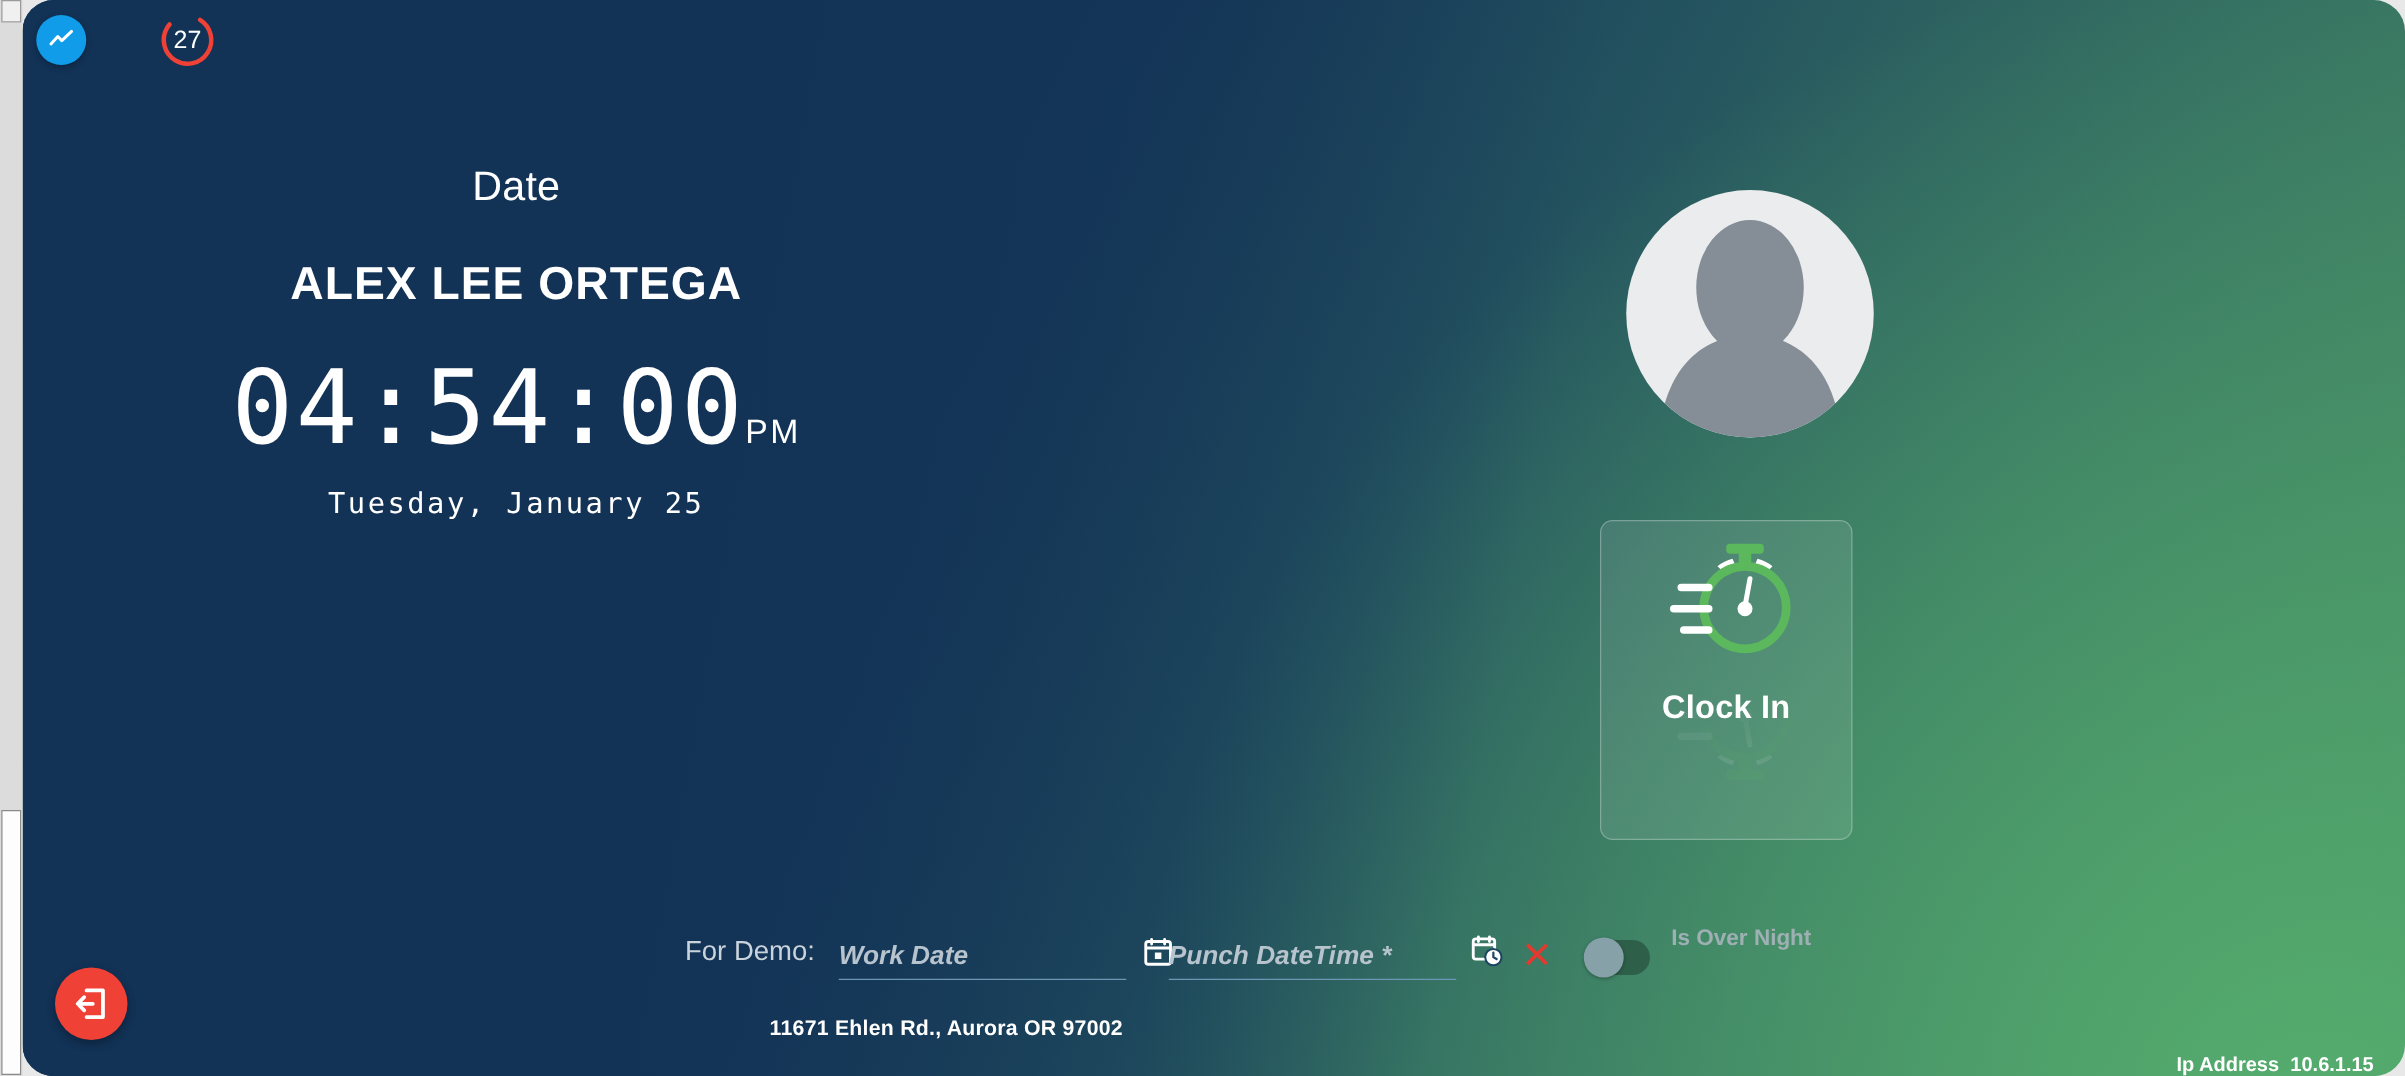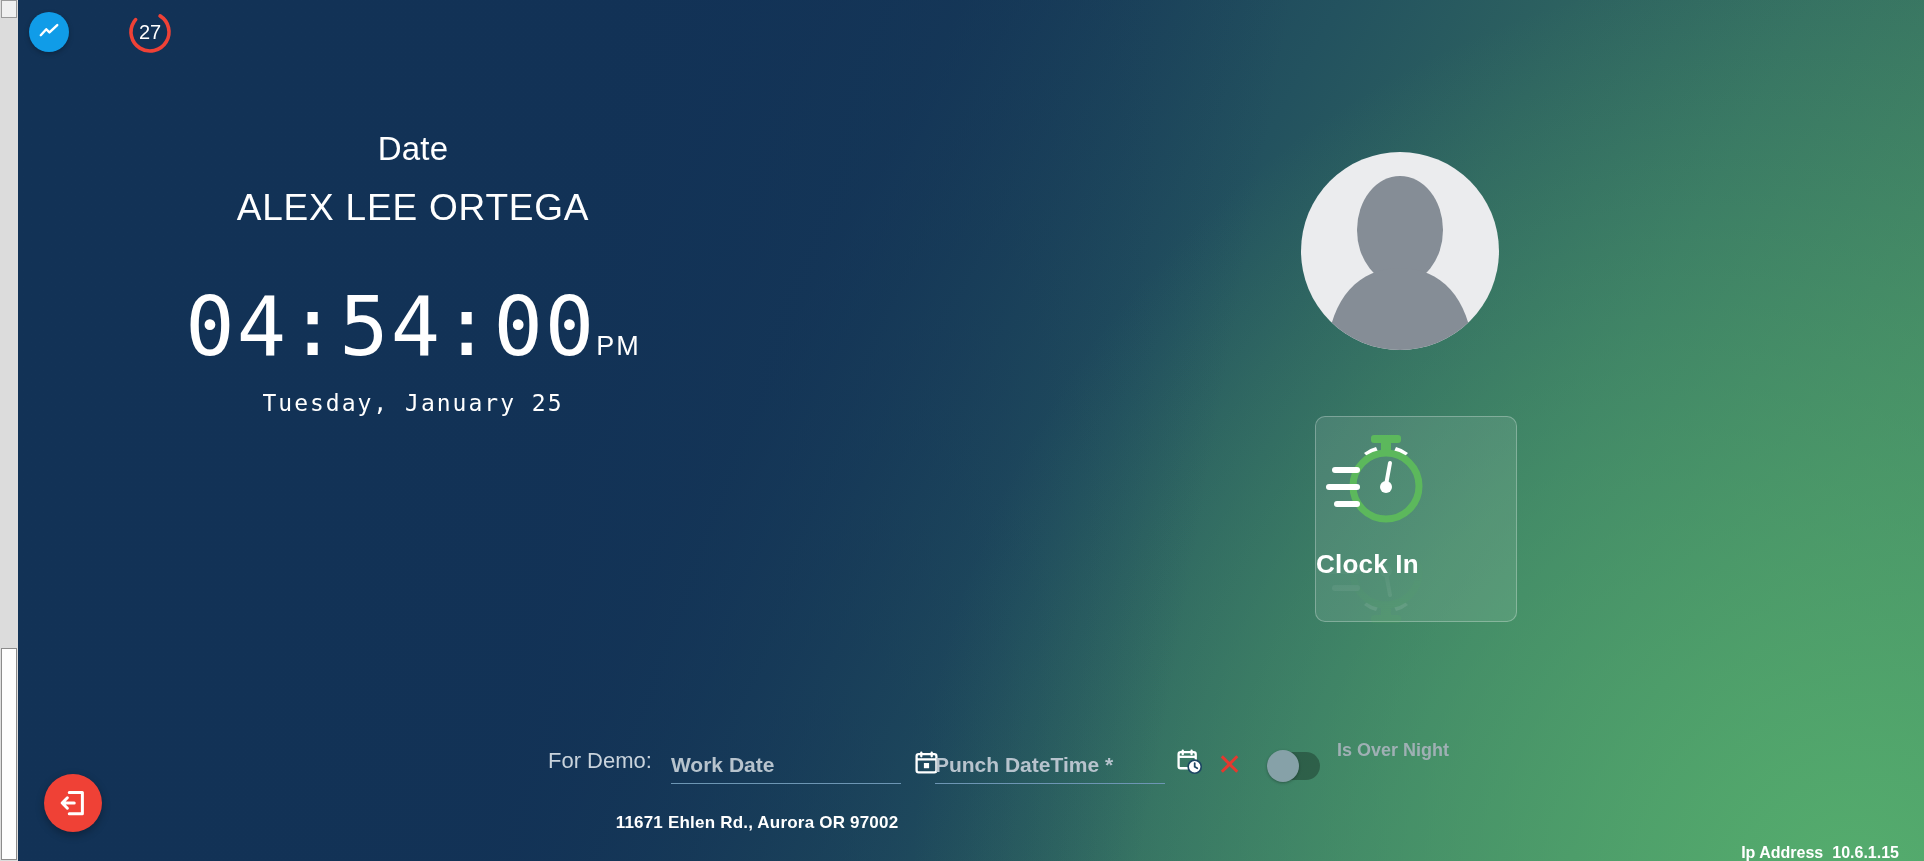--- a/index.html
+++ b/index.html
@@ -40,20 +40,21 @@
       linear-gradient(118deg,
         #123256 0%,
         #133458 26%,
         #173a58 40%,
         #23525f 56%,
         #2d6260 66%,
         #357062 76%,
         #3d7c62 88%,
         #428564 100%);
     overflow: hidden;
+    border-radius: 25px;
   }
   .app::after {
     content: "";
     position: absolute; inset: 0;
     background: linear-gradient(100deg, rgba(18,50,86,0.98) 0%, rgba(18,50,86,0.95) 30%, rgba(18,50,86,0.0) 62%);
     pointer-events: none;
   }
   .app > * { position: relative; z-index: 2; }
 
   
@@ -92,23 +93,23 @@
   .greeting .hello {
     color: #ffffff;
     font-size: 33px;
     font-weight: 400;
     line-height: 1.1;
     letter-spacing: 0.2px;
   }
   .greeting .uname {
     color: #ffffff;
     font-size: 37px;
-    font-weight: 400;
+    font-weight: 700;
     letter-spacing: 0.8px;
-    margin-top: 21px;
+    margin-top: 40px;
     line-height: 1.1;
   }
 
   
   .clockwrap {
     position: absolute;
     left: 0; top: 286px;
     width: 790px;
     text-align: center;
   }
@@ -143,28 +144,28 @@
     left: 1283px; top: 152px;
     width: 198px; height: 198px;
     border-radius: 50%;
     background: #ebecee;
     overflow: hidden;
   }
 
   
   .clockin {
     position: absolute;
-    left: 1297px; top: 416px;
-    width: 202px; height: 206px;
+    left: 1262px; top: 416px;
+    width: 202px; height: 256px;
     border-radius: 10px;
     background: rgba(255,255,255,0.10);
     border: 1px solid rgba(255,255,255,0.28);
     display: flex;
     flex-direction: column;
-    align-items: flex-start;
+    align-items: center;
     cursor: pointer;
   }
   .clockin .icon { margin-top: 14px; position: relative; }
   .clockin .reflection {
     position: absolute; left: 0; top: 100%;
     transform: scaleY(-1);
     opacity: 0.13;
     pointer-events: none;
     -webkit-mask-image: linear-gradient(to bottom, rgba(0,0,0,1), rgba(0,0,0,0) 75%);
     mask-image: linear-gradient(to bottom, rgba(0,0,0,1), rgba(0,0,0,0) 75%);
@@ -191,20 +192,21 @@
     padding-bottom: 10px;
     margin-right: 19px;
     white-space: nowrap;
   }
   .field {
     position: relative;
     display: flex;
     align-items: flex-start;
     border-bottom: 1px solid #6d96b4;
     padding-bottom: 7px;
+    font-style: italic;
   }
   .field.work { width: 230px; }
   .field.punch { width: 230px; }
   .field .ftext {
     color: #b7c3cd;
     font-size: 21px;
     font-weight: 700;
     white-space: nowrap;
     line-height: 1.1;
   }

